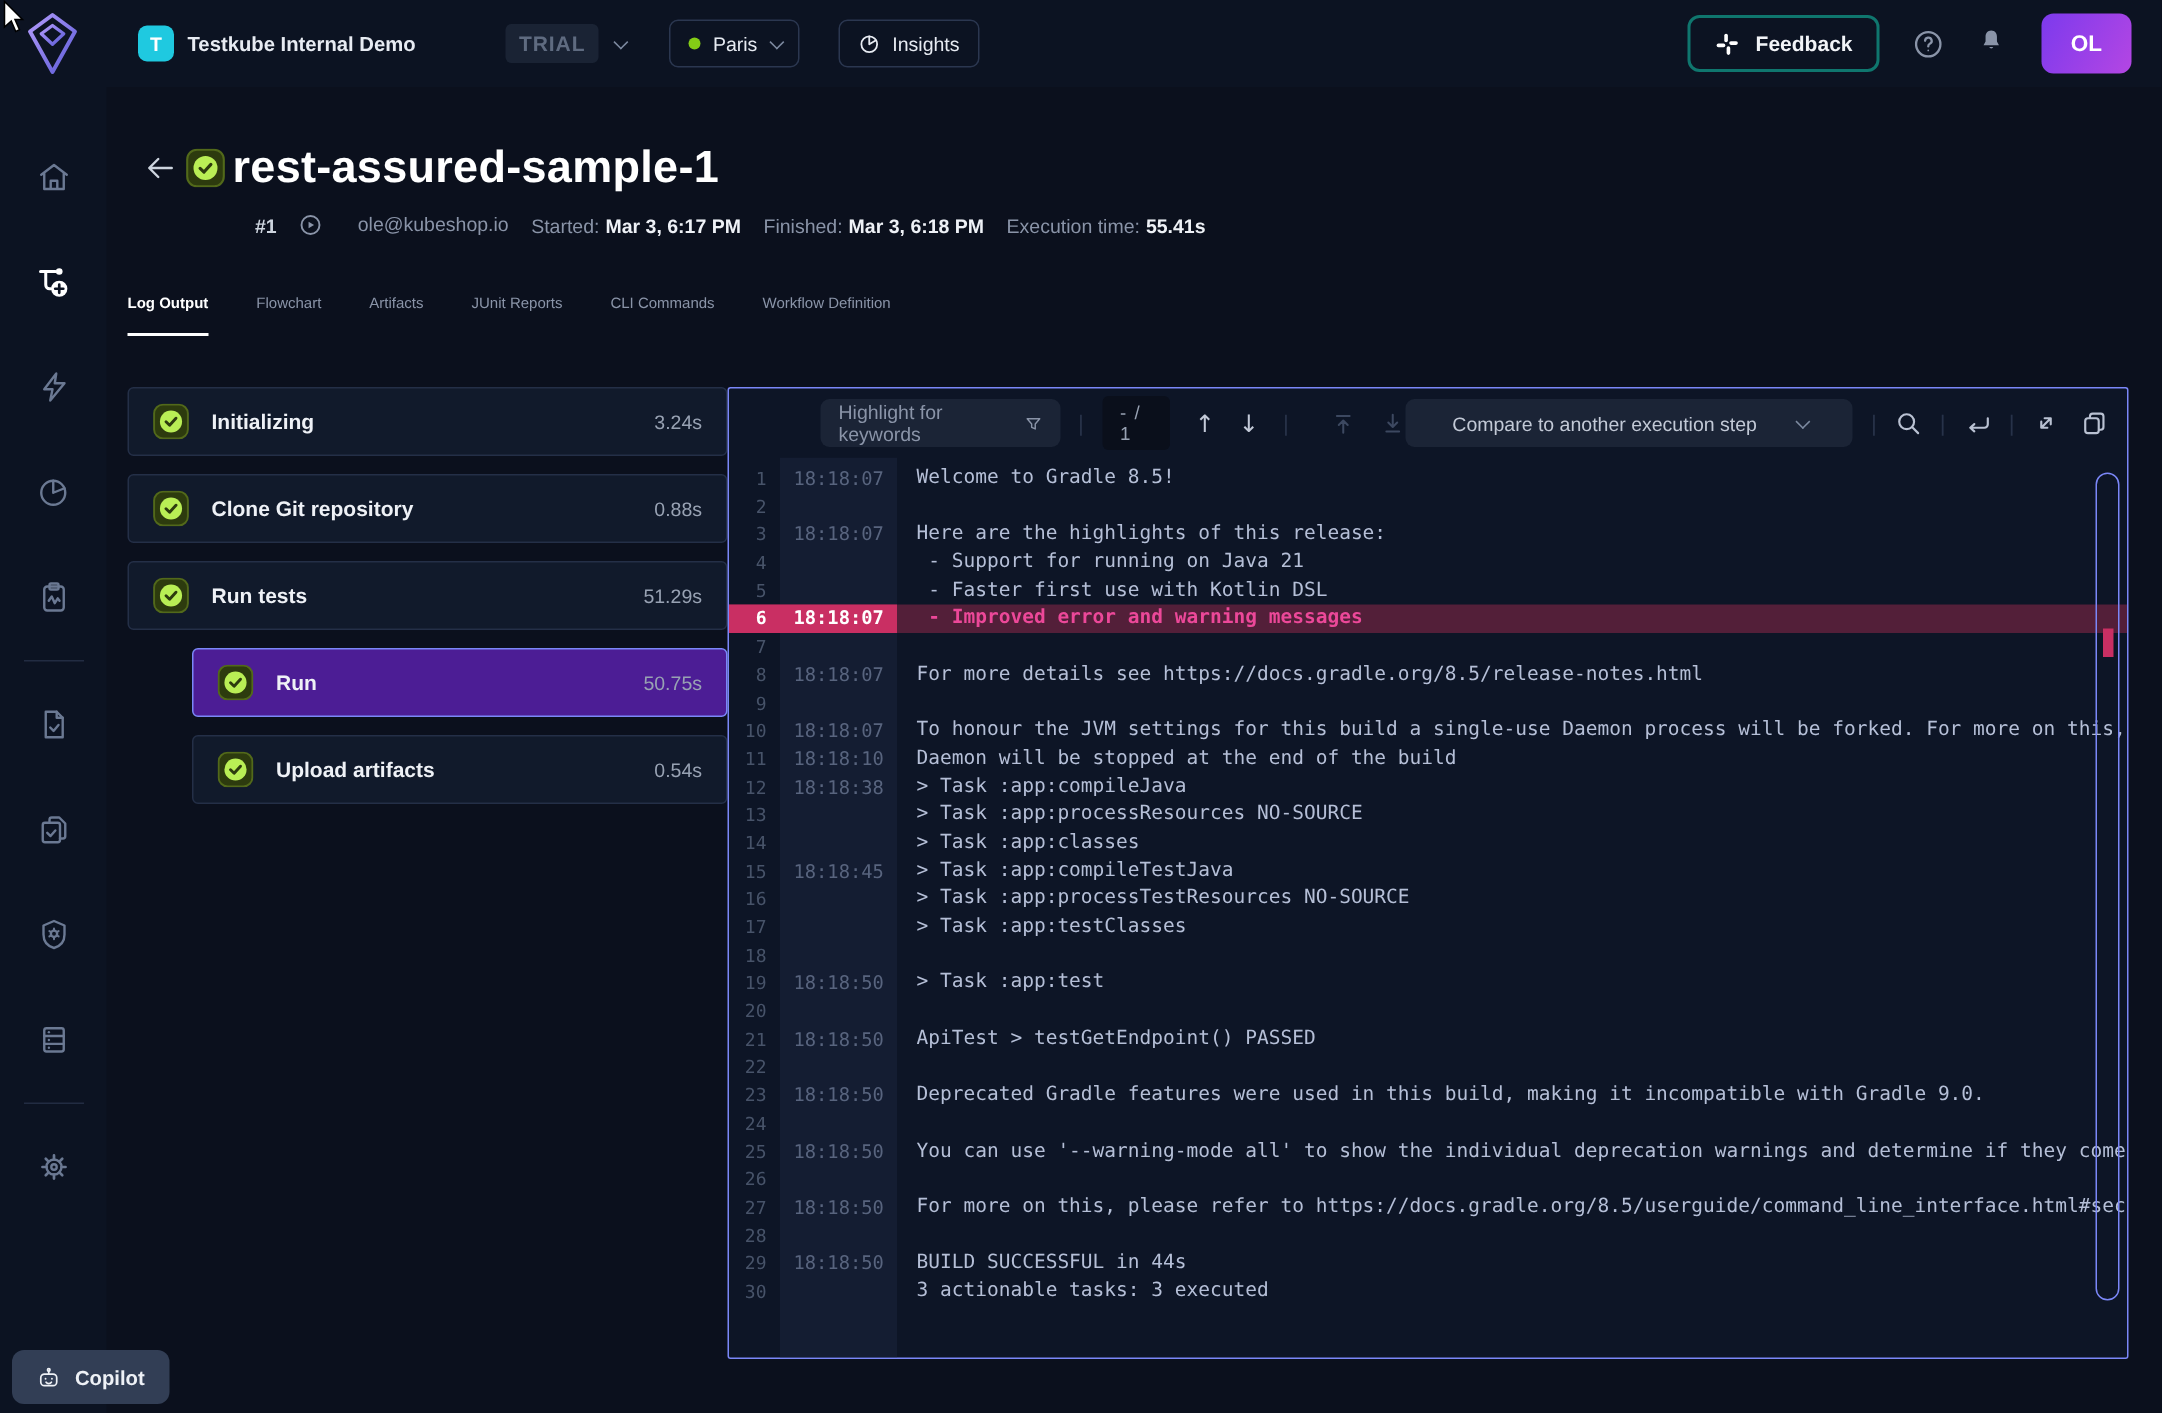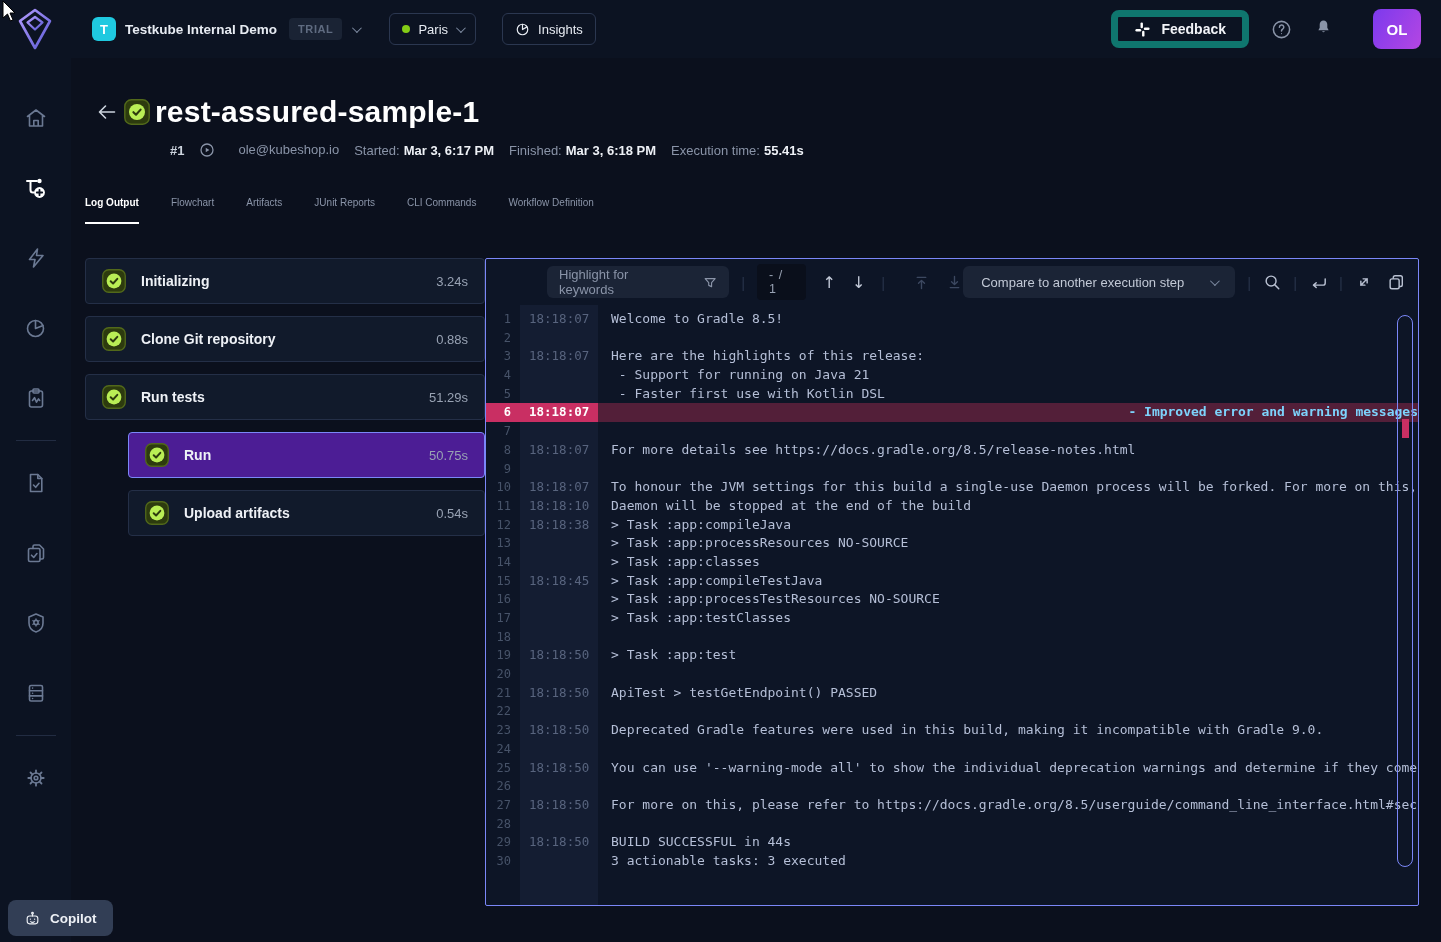--- a/index.html
+++ b/index.html
@@ -9,31 +9,31 @@
     font-family:"Liberation Sans", sans-serif; font-size:13px;
     position:relative;
   }
   svg.ic { fill:none; stroke:currentColor; stroke-width:1.6; stroke-linecap:round; stroke-linejoin:round; display:block; }
 
   
   .topbar { height:58px; background:#0c1322; display:flex; align-items:center; padding:0 20px 0 18px; position:relative; z-index:2; }
   .logo { width:34px; height:42px; margin-right:40px; cursor:pointer; }
   .ws-chip { width:24px; height:24px; border-radius:6px; background:#1fc9e0; color:#fff; font-weight:bold; font-size:13px; display:flex; align-items:center; justify-content:center; }
   .ws-name { font-size:13.5px; font-weight:700; margin:0 12px 0 9px; white-space:nowrap; }
-  .trial-badge { background:#1a2334; color:#5f6b80; font-size:11px; font-weight:700; letter-spacing:.6px; padding:5px 9px; border-radius:4px; }
+  .trial-badge { background:#1a2334; color:#5f6b80; font-size:14px; font-weight:700; letter-spacing:.6px; padding:5px 9px; border-radius:4px;margin-left:48px; }
   .chev { width:7px; height:7px; border-right:1.6px solid #7d8aa0; border-bottom:1.6px solid #7d8aa0; transform:rotate(45deg) translateY(-2px); display:inline-block; }
   .tb-chev { margin-left:10px; }
   .pill { height:32px; border:1px solid #2b3750; border-radius:6px; display:flex; align-items:center; gap:8px; padding:0 12px; font-size:13px; color:#e7ebf2; cursor:pointer; background:transparent; }
   .env-pill { margin-left:30px; }
   .env-dot { width:8px; height:8px; border-radius:50%; background:#84cc16; }
   .insights-pill { margin-left:26px; }
   .tb-spacer { flex:1; }
-  .feedback-btn { height:38px; border:7px solid #0f766e; border-radius:8px; display:flex; align-items:center; gap:10px; padding:0 16px; font-size:14px; font-weight:600; cursor:pointer; background:transparent; color:#f2f4f8; }
+  .feedback-btn { height:38px; border:2px solid #0f766e; border-radius:8px; display:flex; align-items:center; gap:10px; padding:0 16px; font-size:14px; font-weight:600; cursor:pointer; background:transparent; color:#f2f4f8; }
   .tb-icon { color:#8a94a8; margin-left:22px; cursor:pointer; }
-  .avatar { width:48px; height:40px; border-radius:8px; margin-left:40px; background:linear-gradient(120deg,#7c3aed,#b446e3); display:flex; align-items:center; justify-content:center; font-weight:700; font-size:15px; color:#fff; cursor:pointer; }
+  .avatar { width:60px; height:40px; border-radius:8px; margin-left:24px; background:linear-gradient(120deg,#7c3aed,#b446e3); display:flex; align-items:center; justify-content:center; font-weight:700; font-size:15px; color:#fff; cursor:pointer; }
 
   
   .sidebar { position:absolute; left:0; top:58px; bottom:0; width:71px; background:#0c1322; display:flex; flex-direction:column; align-items:center; padding-top:36px; z-index:2; }
   .sb-item { width:48px; height:48px; margin-bottom:22px; display:flex; align-items:center; justify-content:center; color:#6b7993; cursor:pointer; border-radius:8px; }
   .sb-item.active { color:#ffffff; }
   .sb-divider { width:40px; border-top:1px solid #222c42; margin:-4px 0 18px 0; }
   .copilot-btn { position:absolute; left:8px; bottom:6px; height:36px; background:#323e55; border-radius:8px; display:flex; align-items:center; gap:9px; padding:0 16px; font-size:13.5px; font-weight:600; color:#eef1f6; cursor:pointer; white-space:nowrap; z-index:3; }
 
   
   .main { margin-left:71px; height:884px; position:relative; }
@@ -63,32 +63,32 @@
 
   
   .logpanel { flex:1; height:648px; border:1px solid #7b87f8; border-radius:2px; background:#0d1526; position:relative; display:flex; flex-direction:column; overflow:hidden; }
   .logtoolbar { height:46px; flex:none; display:flex; align-items:center; justify-content:space-between; padding:0 13px; }
   .lt-left, .lt-right { display:flex; align-items:center; }
   .hl-pill { height:32px; background:#1b2436; border-radius:6px; display:flex; align-items:center; gap:22px; padding:0 12px; color:#8a94a8; font-size:13px; cursor:pointer;margin-left:48px; }
   .sep { color:#273249; margin:0 12px; font-size:15px; }
   .counter { background:#0a0f1b; border-radius:4px; padding:4px 12px; font-size:12.5px; color:#98a2b3; letter-spacing:1px; }
   .nav-arrow { color:#c3cad8; font-size:16px; margin-left:16px; cursor:pointer; font-family:"DejaVu Sans", sans-serif; }
   .jump-ic { color:#3c4860; margin-left:16px; }
-  .cmp-select { height:32px; background:#1b2436; border-radius:6px; display:flex; align-items:center; padding:0 18px; gap:26px; color:#c2c9d6; font-size:13px; cursor:pointer; white-space:nowrap; }
+  .cmp-select { height:32px; background:#1b2436; border-radius:6px; display:flex; align-items:center; padding:0 31px; gap:26px; color:#c2c9d6; font-size:13px; cursor:pointer; white-space:nowrap; }
   .tool-ic { color:#b9c1d2; margin-left:0; cursor:pointer; }
 
   .logbody { flex:1; position:relative; font-family:"DejaVu Sans Mono", monospace; overflow:hidden; padding-top:5px; }
   .stripe { position:absolute; left:34px; top:0; bottom:0; width:78px; background:#141d32; }
   .log-row { position:relative; display:flex; height:18.7px; line-height:18.7px; white-space:pre; }
   .log-row .ln { flex:none; width:34px; text-align:right; padding-right:9px; color:#475369; font-size:12px; }
   .log-row .lt { flex:none; width:78px; padding-left:9px; color:#58647e; font-size:12.5px; }
   .log-row .lc { flex:1; padding-left:13px; color:#b5bfd7; font-size:13px; overflow:hidden; }
   .log-row.hl { background:#531f39; }
   .log-row.hl .ln, .log-row.hl .lt { background:#c92f63; color:#fff; font-weight:bold; }
-  .log-row.hl .lc { color:#7dd3fc; font-weight:bold;text-align:right; }
+  .log-row.hl .lc { color:#ec4899; font-weight:bold; }
 
   .vthumb { position:absolute; right:5px; top:56px; width:16px; height:552px; border:1.5px solid #7b87f8; border-radius:9px; cursor:pointer; }
   .vmark { position:absolute; right:9px; top:160px; width:7px; height:19px; background:#c92f63; }
 
   .cursor-overlay { position:absolute; left:0; top:0; z-index:9; }
 </style>
 </head>
 <body>
 
 <svg class="cursor-overlay" width="20" height="24" viewBox="0 0 20 24">

